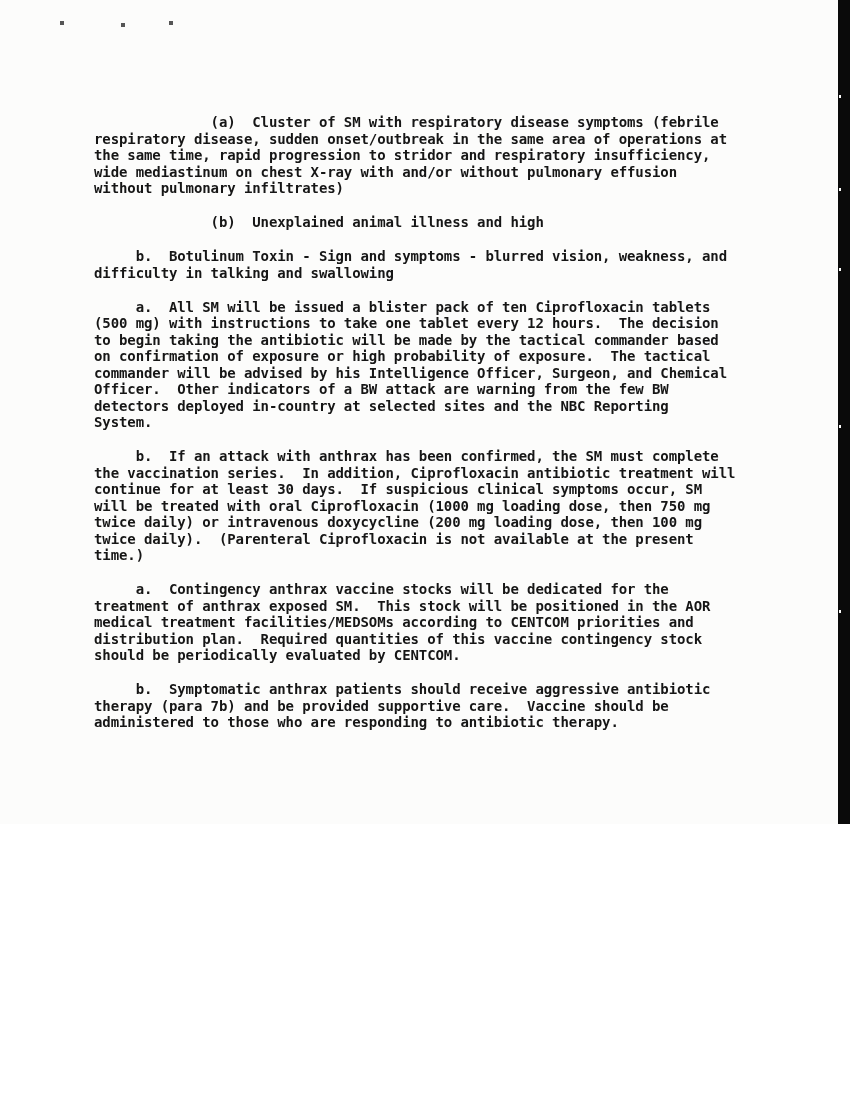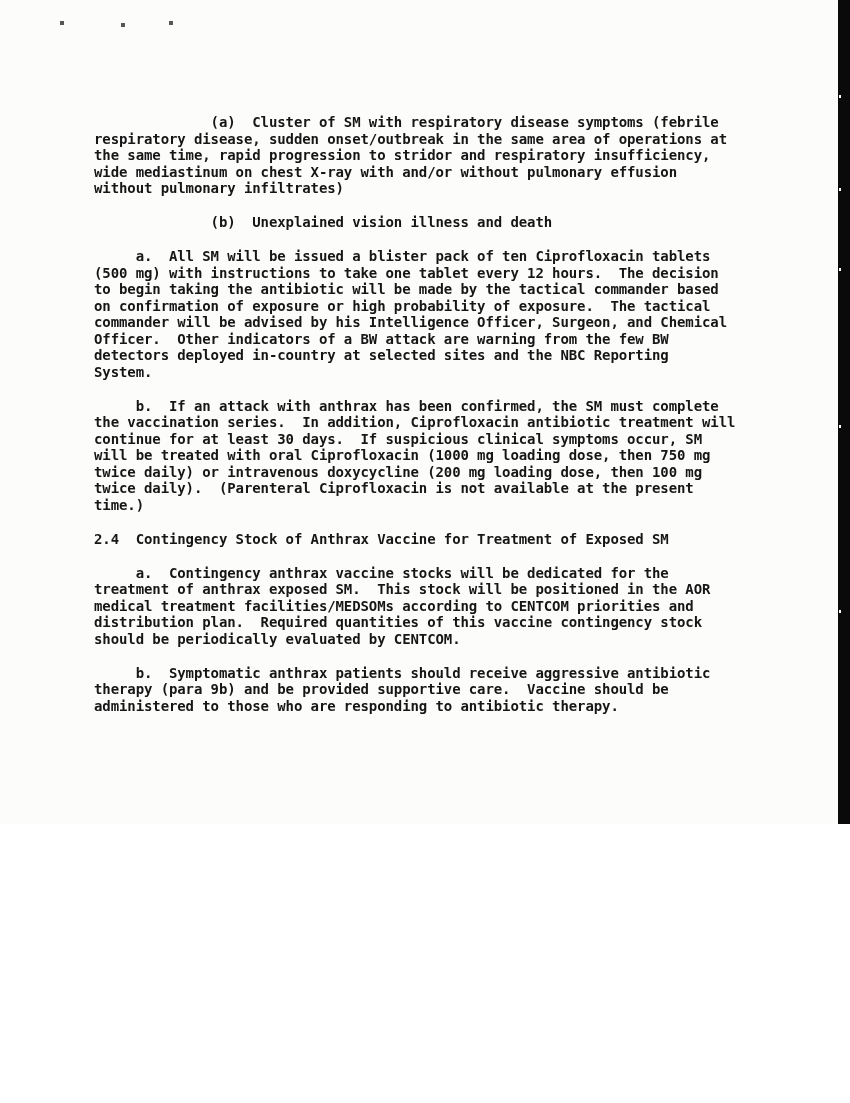--- a/index.html
+++ b/index.html
@@ -93,44 +93,45 @@
   <span class="speck speck-1"></span>
   <span class="speck speck-2"></span>
   <span class="speck speck-3"></span>
 
   <div class="text-block">
     <div class="para">              (a)  Cluster of SM with respiratory disease symptoms (febrile
 respiratory disease, sudden onset/outbreak in the same area of operations at
 the same time, rapid progression to stridor and respiratory insufficiency,
 wide mediastinum on chest X-ray with and/or without pulmonary effusion
 without pulmonary infiltrates)</div>
-    <div class="para">              (b)  Unexplained vision illness and death</div>
+    <div class="para">              (b)  Unexplained animal illness and high</div>
+    <div class="para">     b.  Botulinum Toxin - Sign and symptoms - blurred vision, weakness, and
+difficulty in talking and swallowing</div>
     <div class="para">     a.  All SM will be issued a blister pack of ten Ciprofloxacin tablets
 (500 mg) with instructions to take one tablet every 12 hours.  The decision
 to begin taking the antibiotic will be made by the tactical commander based
 on confirmation of exposure or high probability of exposure.  The tactical
 commander will be advised by his Intelligence Officer, Surgeon, and Chemical
 Officer.  Other indicators of a BW attack are warning from the few BW
 detectors deployed in-country at selected sites and the NBC Reporting
 System.</div>
     <div class="para">     b.  If an attack with anthrax has been confirmed, the SM must complete
 the vaccination series.  In addition, Ciprofloxacin antibiotic treatment will
 continue for at least 30 days.  If suspicious clinical symptoms occur, SM
 will be treated with oral Ciprofloxacin (1000 mg loading dose, then 750 mg
 twice daily) or intravenous doxycycline (200 mg loading dose, then 100 mg
 twice daily).  (Parenteral Ciprofloxacin is not available at the present
 time.)</div>
-    <div class="para">2.4  Contingency Stock of Anthrax Vaccine for Treatment of Exposed SM</div>
     <div class="para">     a.  Contingency anthrax vaccine stocks will be dedicated for the
 treatment of anthrax exposed SM.  This stock will be positioned in the AOR
 medical treatment facilities/MEDSOMs according to CENTCOM priorities and
 distribution plan.  Required quantities of this vaccine contingency stock
 should be periodically evaluated by CENTCOM.</div>
     <div class="para">     b.  Symptomatic anthrax patients should receive aggressive antibiotic
-therapy (para 9b) and be provided supportive care.  Vaccine should be
+therapy (para 7b) and be provided supportive care.  Vaccine should be
 administered to those who are responding to antibiotic therapy.</div>
   </div>
 
   <div class="page-number">2-2</div>
 
   <div class="scan-edge-right">
     <span class="notch notch-1"></span>
     <span class="notch notch-2"></span>
     <span class="notch notch-3"></span>
     <span class="notch notch-4"></span>

